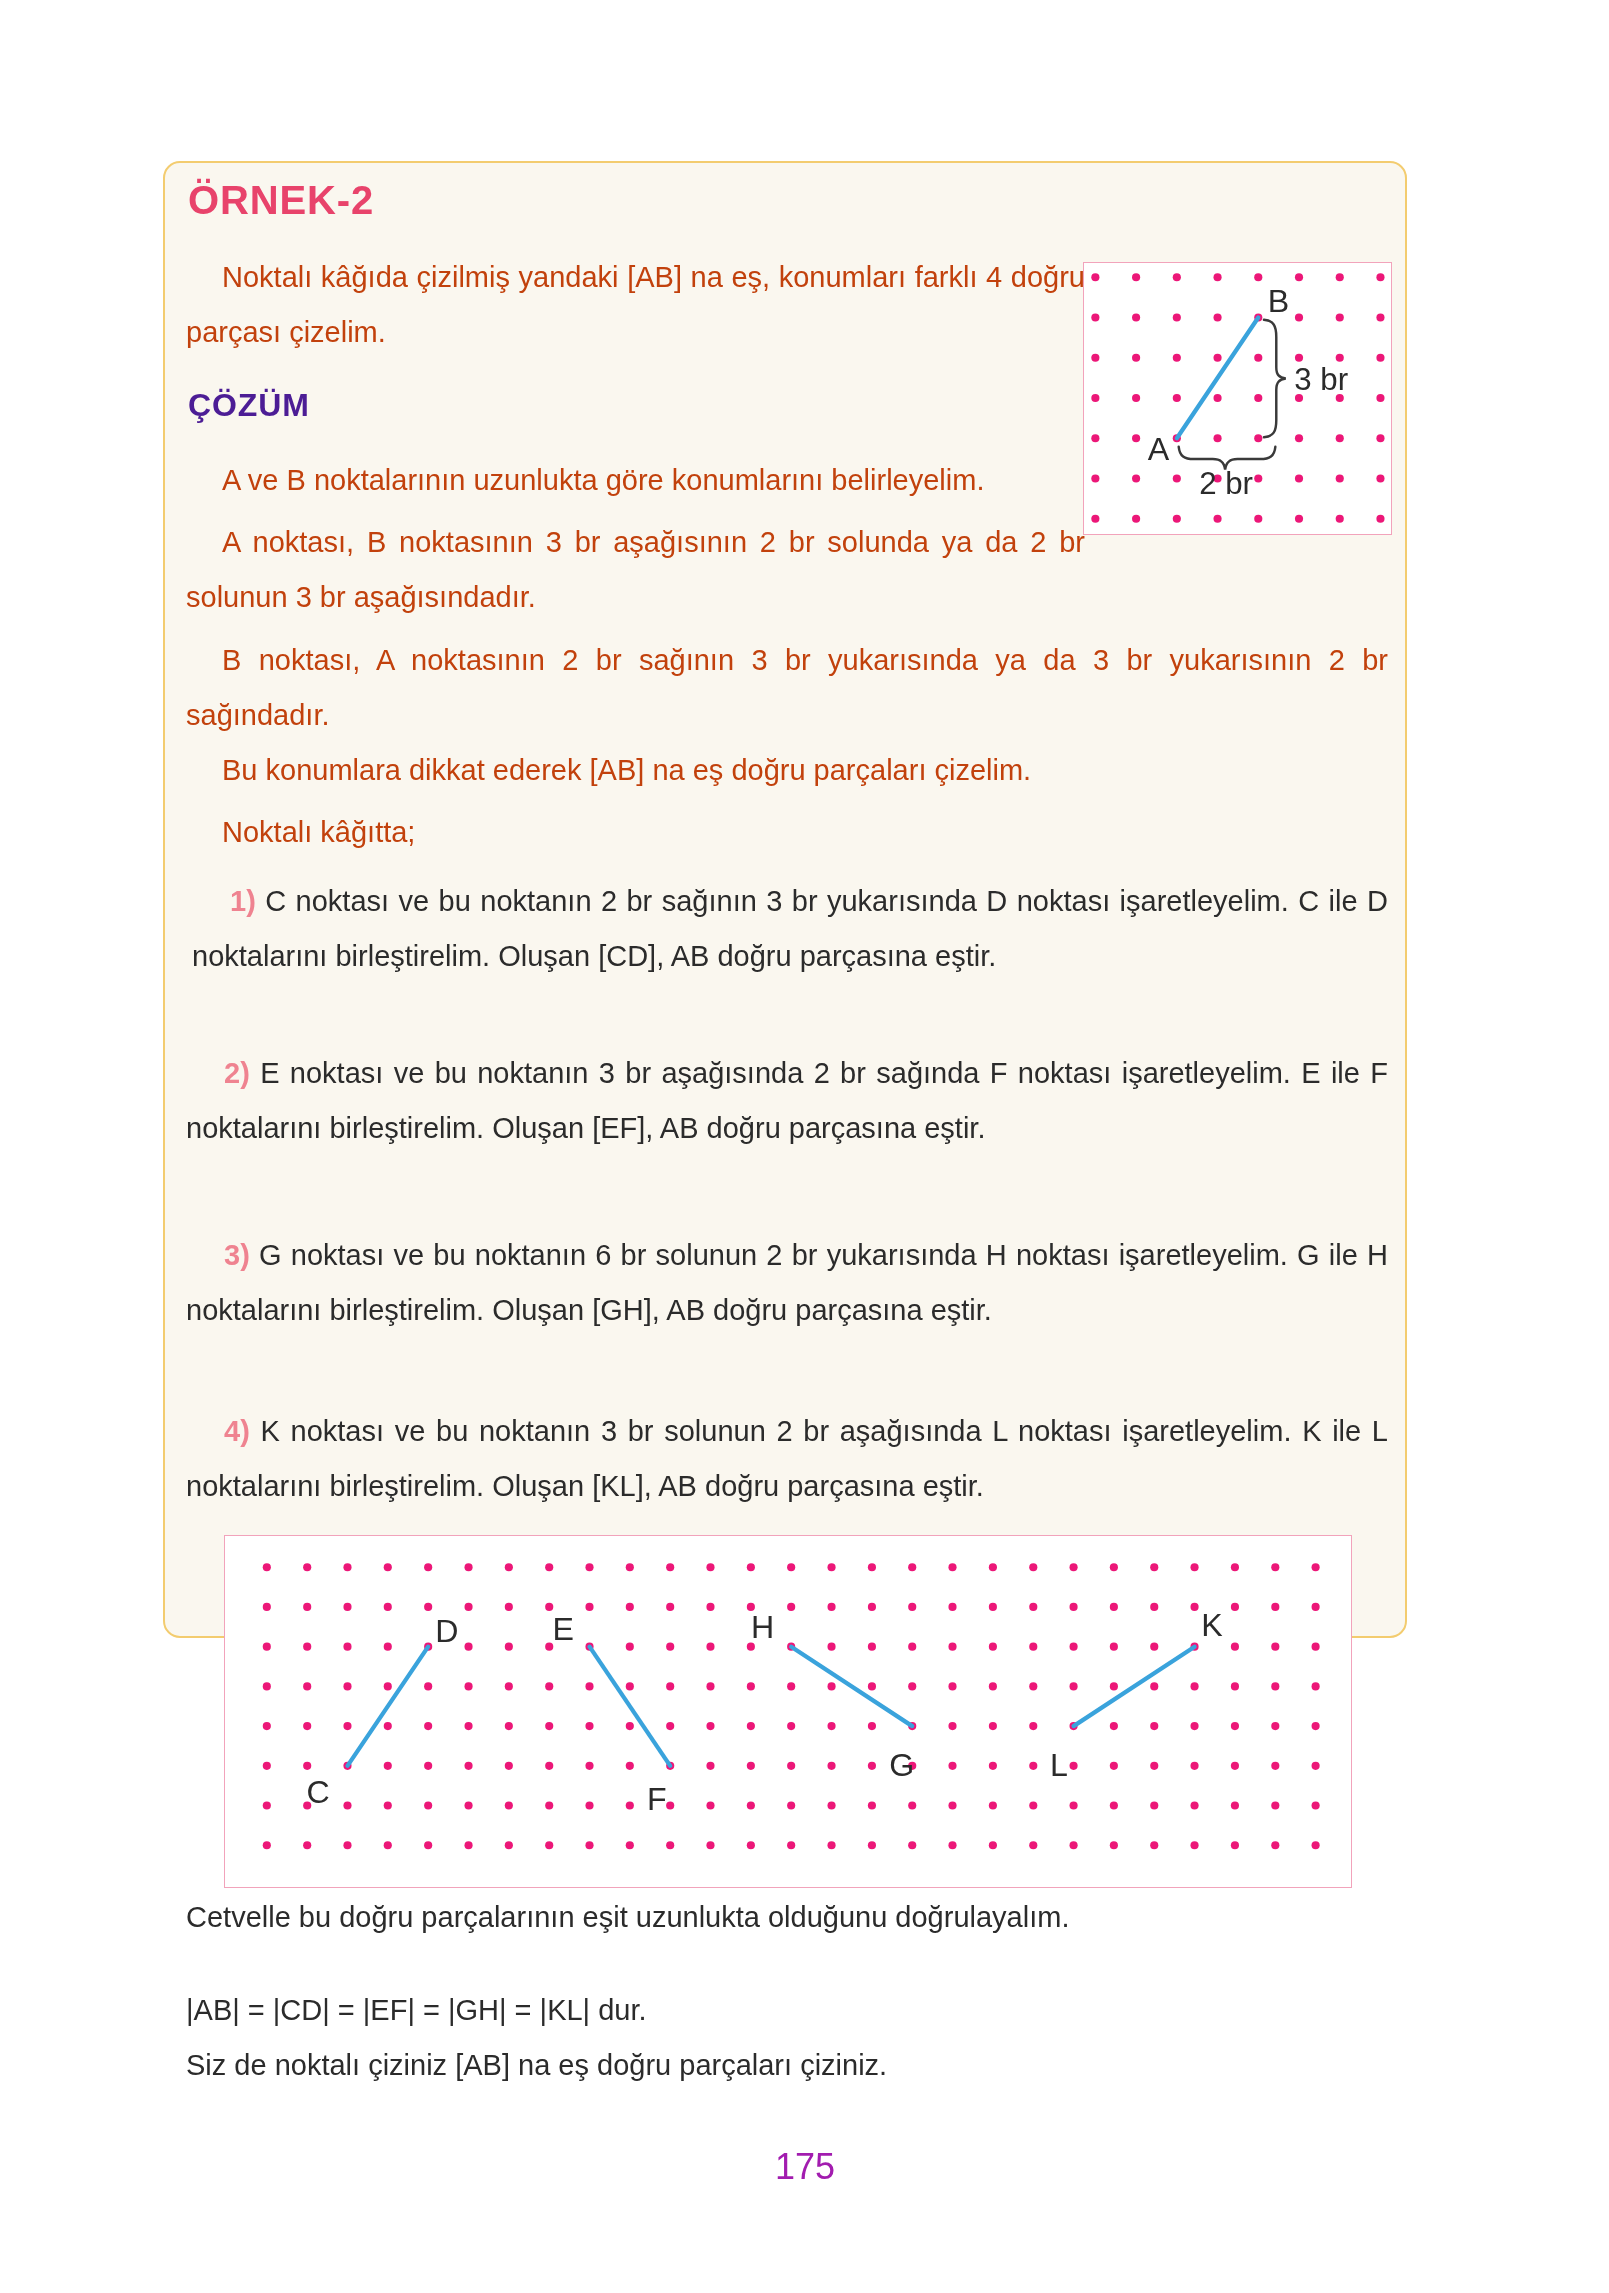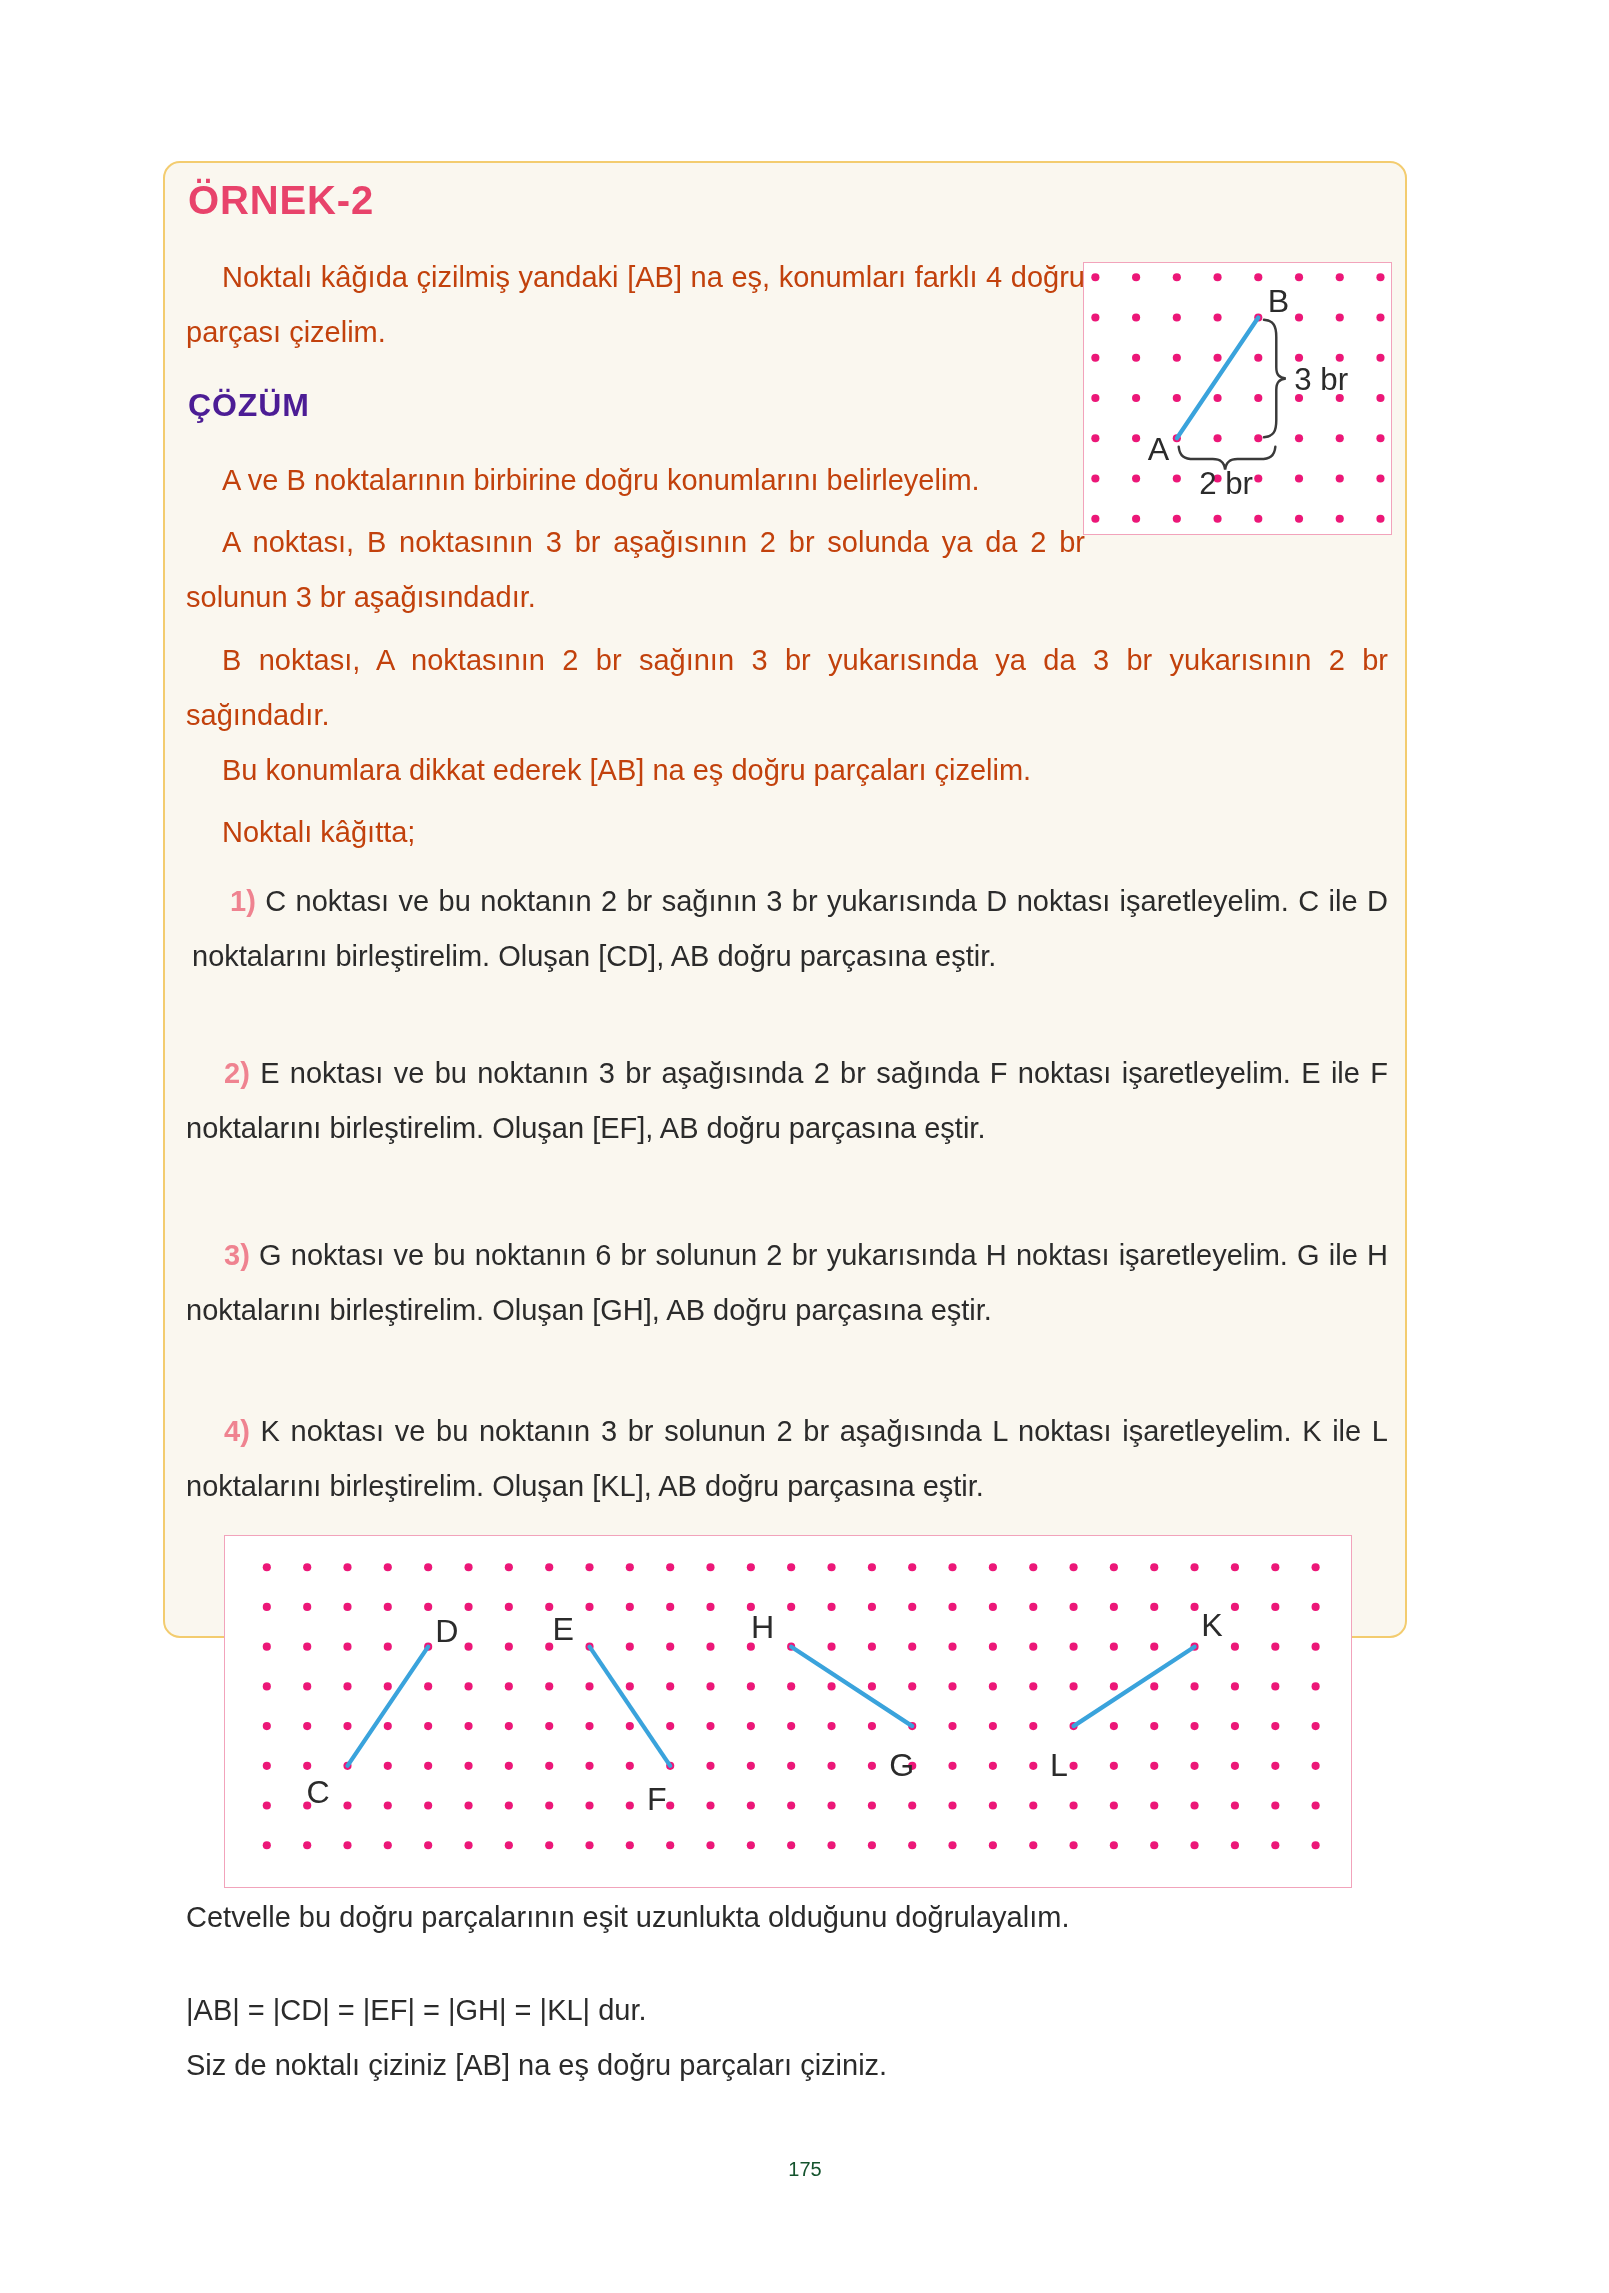--- a/index.html
+++ b/index.html
@@ -41,21 +41,21 @@
   .figure-large{
     margin:21px 0 0 38px;width:1128px;height:353px;
     box-sizing:border-box;border:1.9px solid #f2a3bb;background:#ffffff;
   }
   .figure-small svg,.figure-large svg{display:block;}
   p.concl{margin:0;font-size:29px;line-height:55px;text-align:left;text-indent:0;}
   p.c1{margin-top:38px;}
   p.c2{margin-top:1.9px;}
   .page-number{
     position:absolute;left:0;top:2146px;width:100%;text-align:center;
-    font-size:20px;color:#14532d;margin-top:12px;
+    font-size:36px;color:#a21caf;
   }
 </style>
 </head>
 <body>
 
 <div class="card">
 
   <div class="title">ÖRNEK-2</div>
 
   <div class="figure-small">
@@ -123,21 +123,21 @@
         <text x="150" y="244" text-anchor="middle" font-size="33" fill="#2b2b2b" font-family="&quot;Liberation Sans&quot;, sans-serif">2 br</text>
         <text x="90" y="208" text-anchor="end" font-size="34" fill="#2b2b2b" font-family="&quot;Liberation Sans&quot;, sans-serif">A</text>
         <text x="194" y="52" text-anchor="start" font-size="34" fill="#2b2b2b" font-family="&quot;Liberation Sans&quot;, sans-serif">B</text>
       </svg>
   </div>
 
   <p class="body p-intro narrow">Noktalı kâğıda çizilmiş yandaki [AB] na eş, konumları farklı 4 doğru parçası çizelim.</p>
 
   <div class="cozum">ÇÖZÜM</div>
 
-  <p class="body p2 narrow">A ve B noktalarının birbirine doğru konumlarını belirleyelim.</p>
+  <p class="body p2 narrow">A ve B noktalarının uzunlukta göre konumlarını belirleyelim.</p>
   <p class="body narrow">A noktası, B noktasının 3 br aşağısının 2 br solunda ya da 2 br solunun 3 br aşağısındadır.</p>
   <p class="body">B noktası, A noktasının 2 br sağının 3 br yukarısında ya da 3 br yukarısının 2 br sağındadır.</p>
   <p class="body p5">Bu konumlara dikkat ederek [AB] na eş doğru parçaları çizelim.</p>
   <p class="body">Noktalı kâğıtta;</p>
 
   <p class="item item1"><span class="num">1)</span> <span>C noktası ve bu noktanın 2 br sağının 3 br yukarısında D noktası işaretleyelim. C ile D noktalarını birleştirelim. Oluşan [CD], AB doğru parçasına eştir.</span></p>
   <p class="item item2"><span class="num">2)</span> <span>E noktası ve bu noktanın 3 br aşağısında 2 br sağında F noktası işaretleyelim. E ile F noktalarını birleştirelim. Oluşan [EF], AB doğru parçasına eştir.</span></p>
   <p class="item item3"><span class="num">3)</span> <span>G noktası ve bu noktanın 6 br solunun 2 br yukarısında H noktası işaretleyelim. G ile H noktalarını birleştirelim. Oluşan [GH], AB doğru parçasına eştir.</span></p>
   <p class="item item4"><span class="num">4)</span> <span>K noktası ve bu noktanın 3 br solunun 2 br aşağısında L noktası işaretleyelim. K ile L noktalarını birleştirelim. Oluşan [KL], AB doğru parçasına eştir.</span></p>
 

